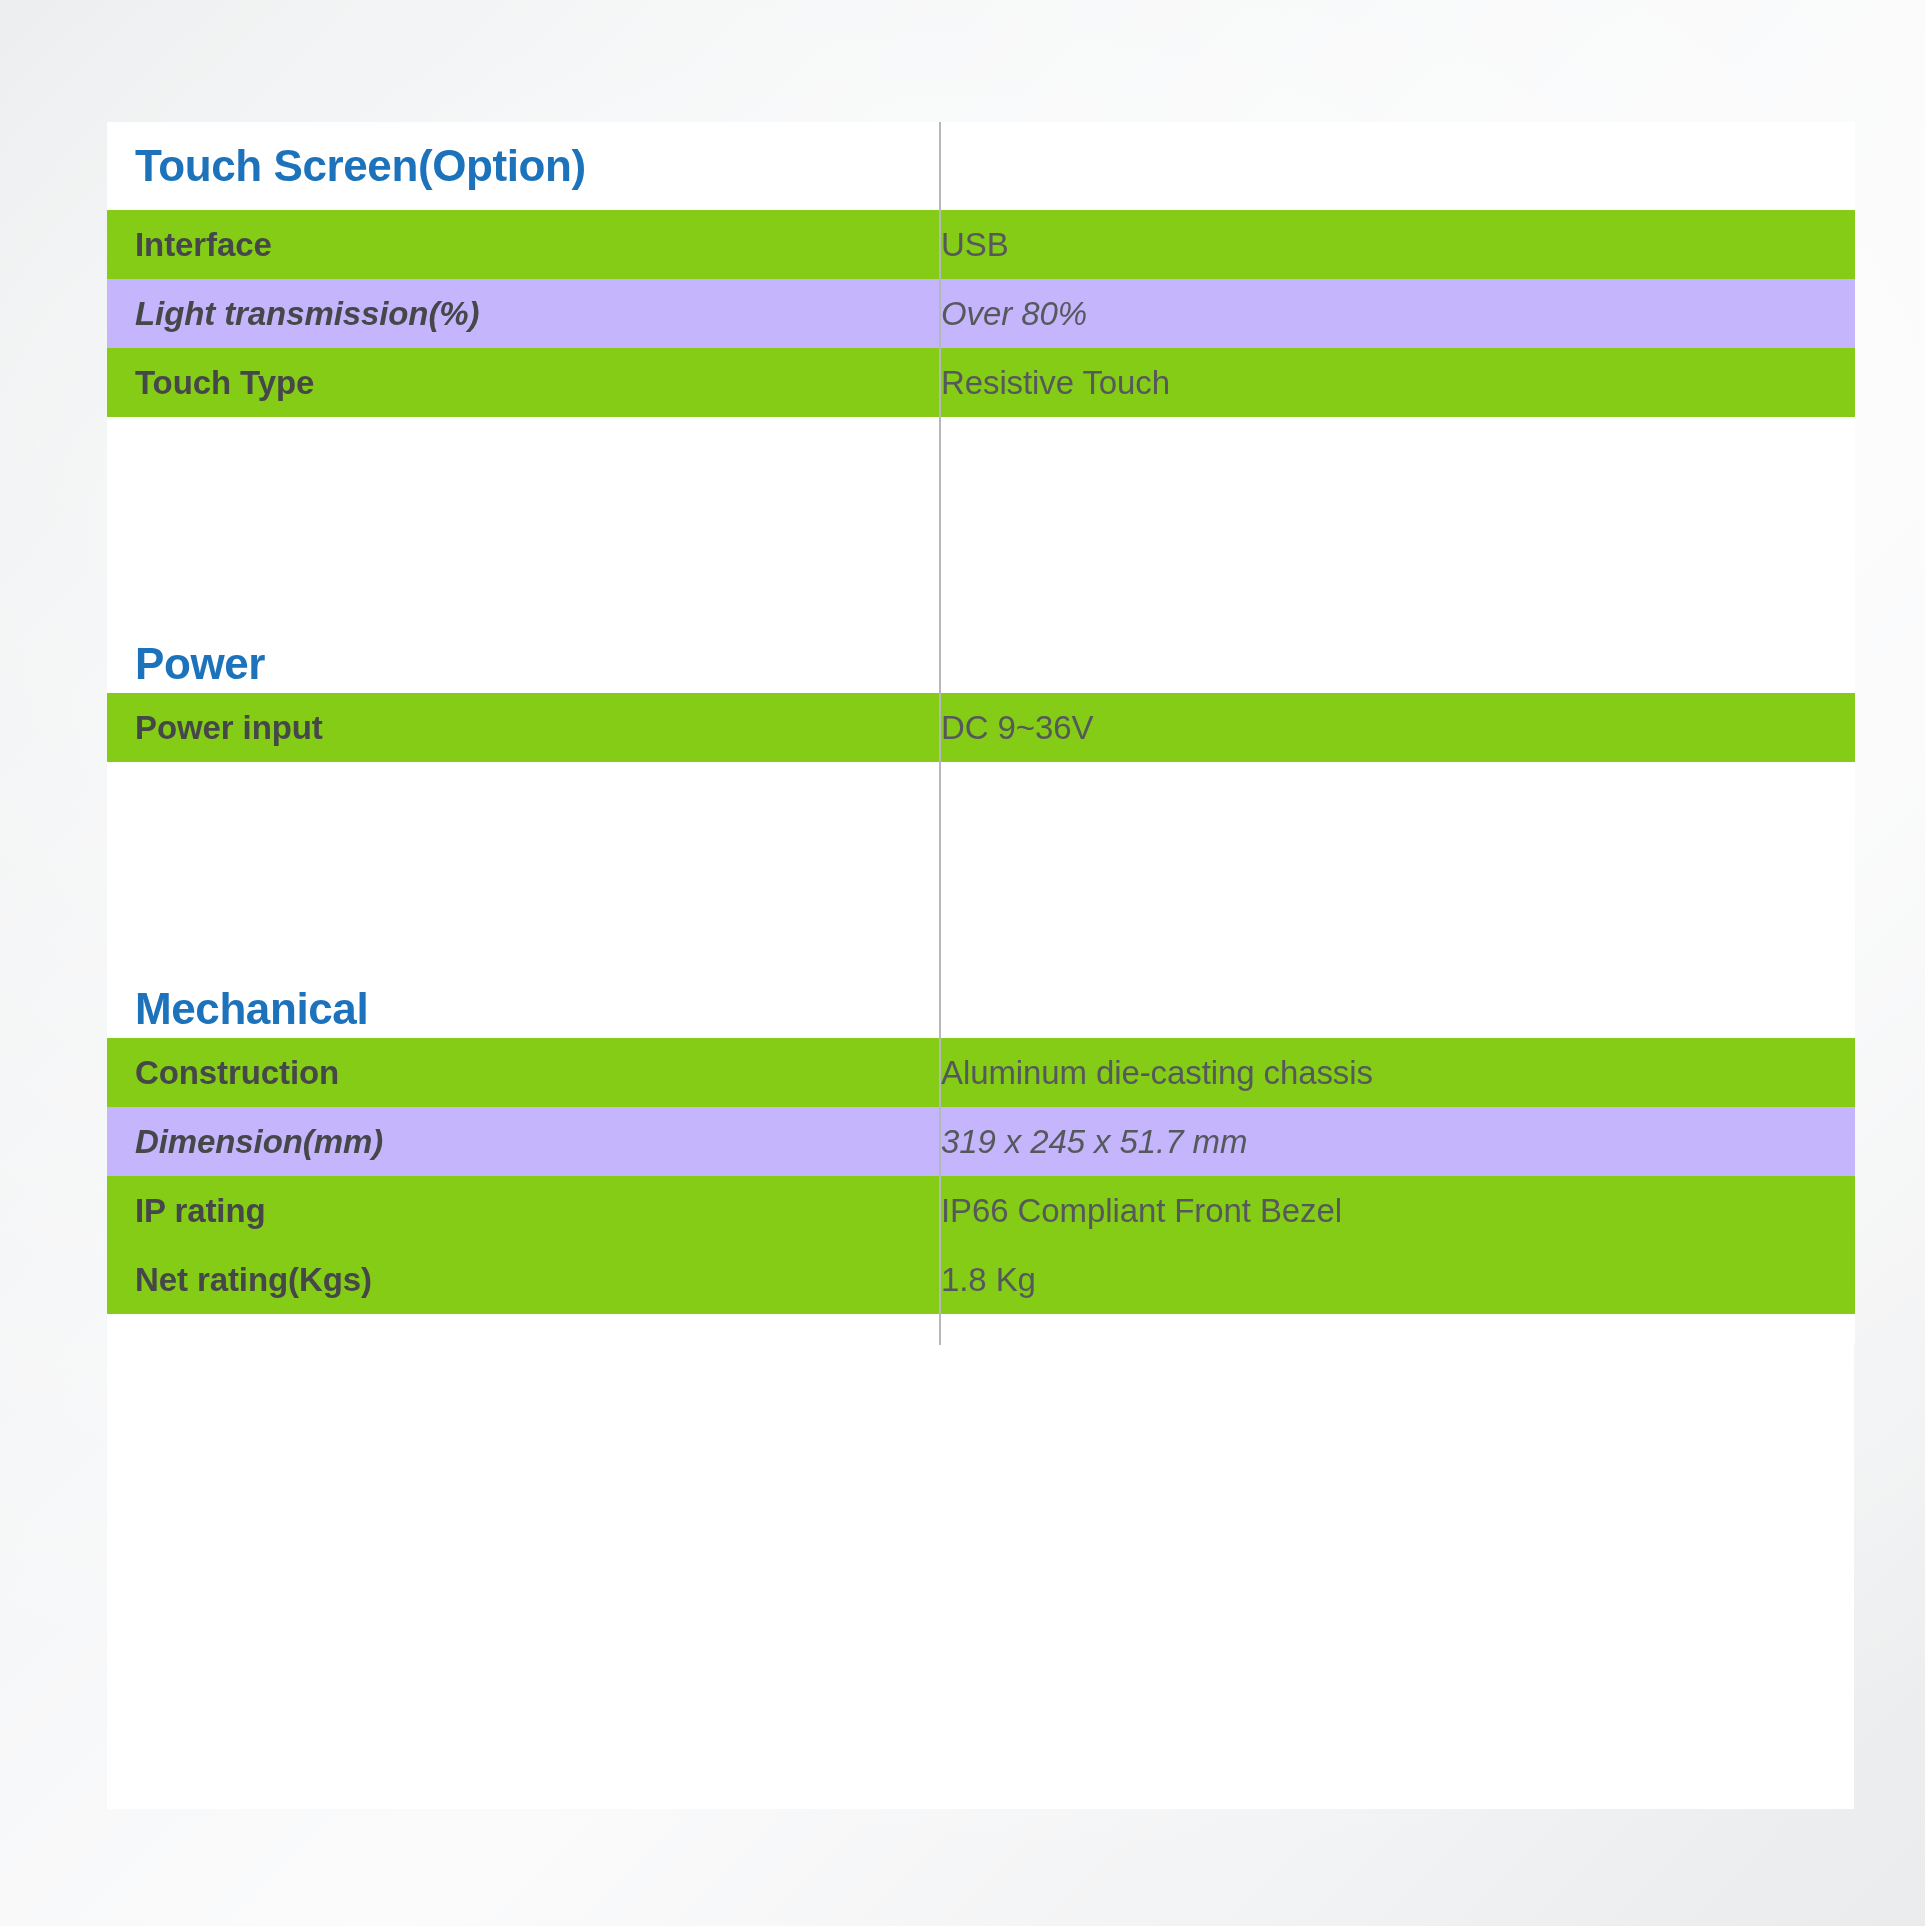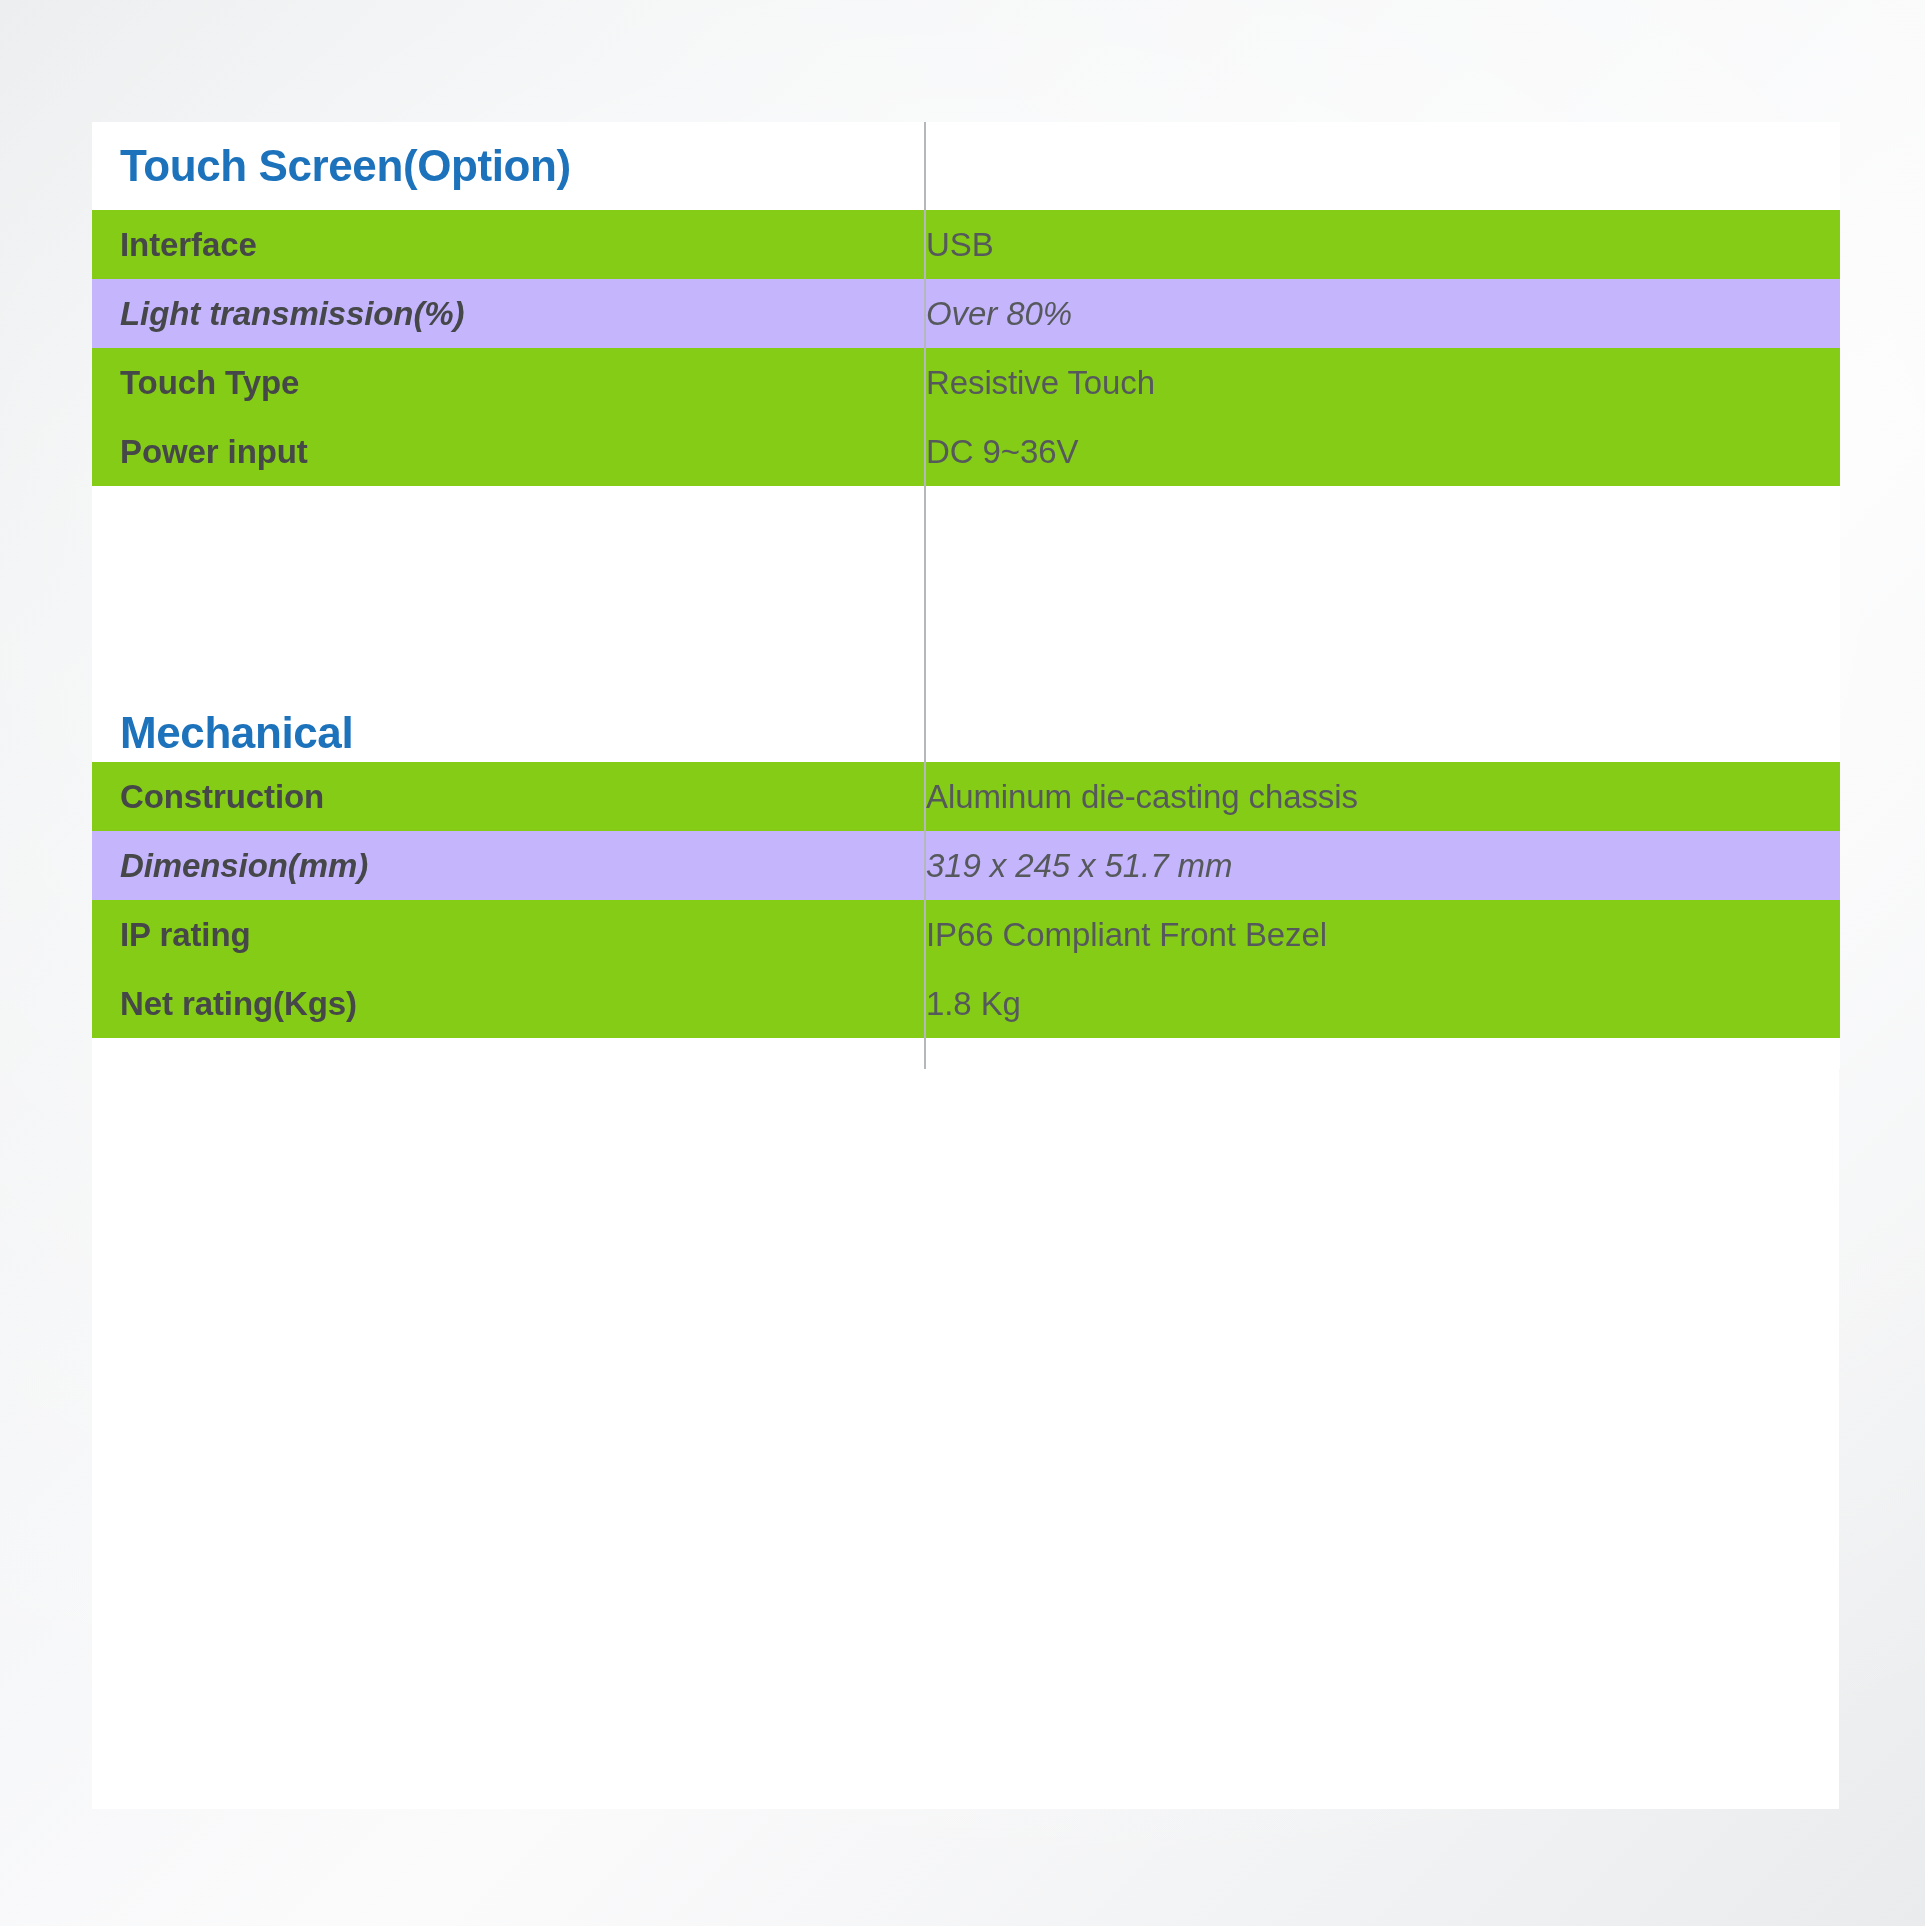--- a/index.html
+++ b/index.html
@@ -26,21 +26,21 @@
     position: absolute;
     inset: 0;
     background:
       radial-gradient(120% 90% at 50% 30%, rgba(255,255,255,0.85) 0%, rgba(255,255,255,0.35) 45%, rgba(255,255,255,0.0) 78%);
     pointer-events: none;
   }
 
   
   #spec-card {
     position: absolute;
-    left: 92px;
+    left: 107px;
     top: 122px;
     width: 1747px;
     height: 1687px;
     background: #ffffff;
   }
 
   .spec-table {
     width: 100%;
     border-collapse: collapse;
     table-layout: fixed;
@@ -154,20 +154,26 @@
           </td>
         </tr>
         <tr class="data-row row-shaded">
           <td class="cell-label">
             <div class="label-text">Touch Type</div>
           </td>
           <td class="cell-value">
             <div class="value-text">Resistive Touch</div>
           </td>
         </tr>
+        <tr class="section-row section-spaced">
+          <td class="cell-label">
+            <div class="section-title">Power</div>
+          </td>
+          <td class="cell-value"></td>
+        </tr>
         <tr class="data-row row-shaded">
           <td class="cell-label">
             <div class="label-text">Power input</div>
           </td>
           <td class="cell-value">
             <div class="value-text">DC 9~36V</div>
           </td>
         </tr>
         <tr class="section-row section-spaced">
           <td class="cell-label">

